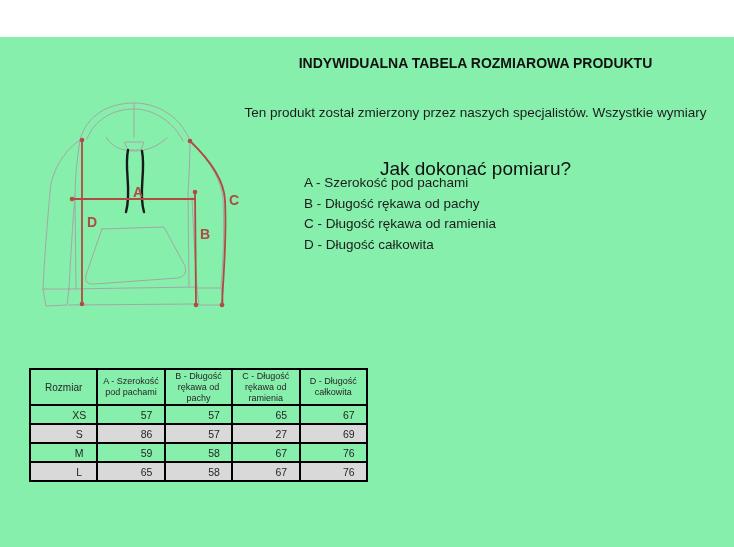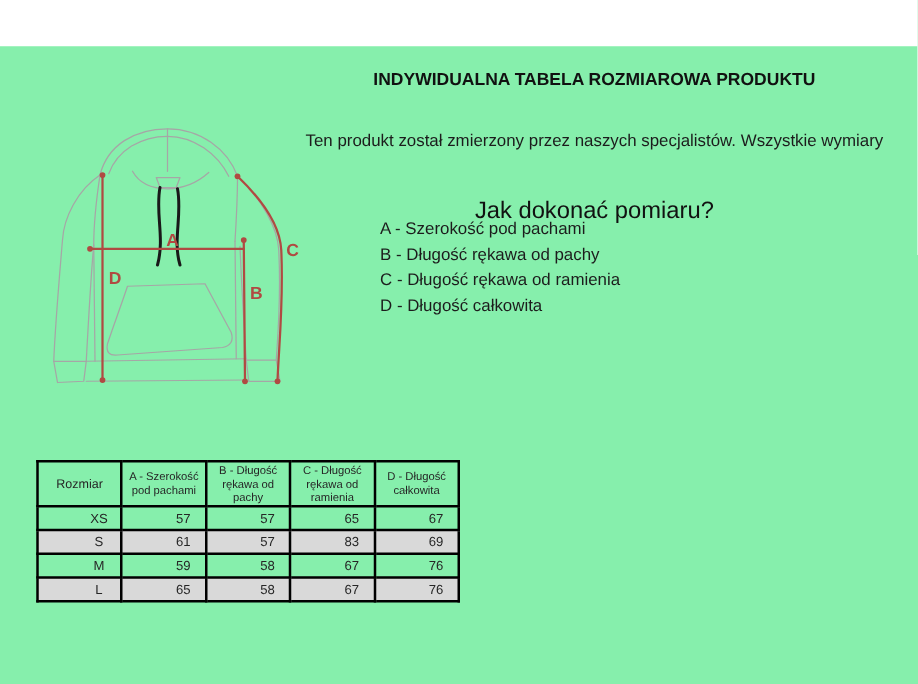--- a/index.html
+++ b/index.html
@@ -154,23 +154,23 @@
     <tbody>
       <tr>
         <td>XS</td>
         <td>57</td>
         <td>57</td>
         <td>65</td>
         <td>67</td>
       </tr>
       <tr class="shaded">
         <td>S</td>
-        <td>61</td>
+        <td>86</td>
         <td>57</td>
-        <td>83</td>
+        <td>27</td>
         <td>69</td>
       </tr>
       <tr>
         <td>M</td>
         <td>59</td>
         <td>58</td>
         <td>67</td>
         <td>76</td>
       </tr>
       <tr class="shaded">

